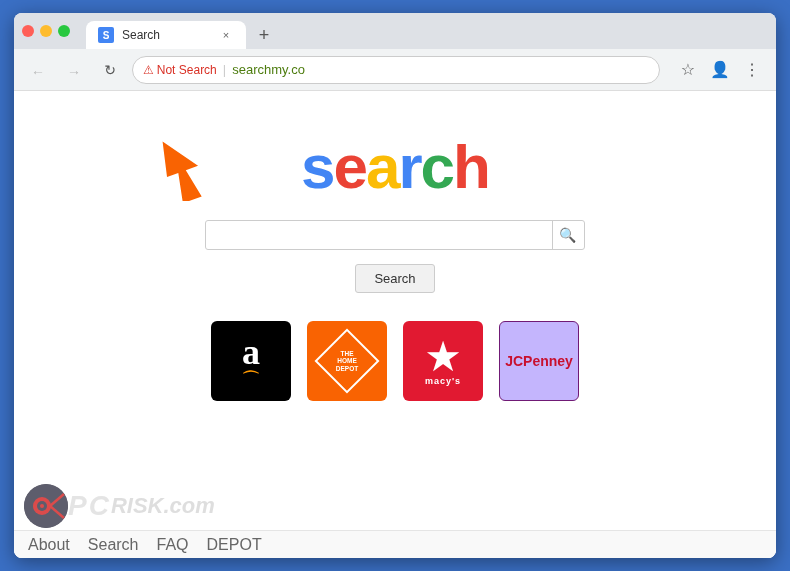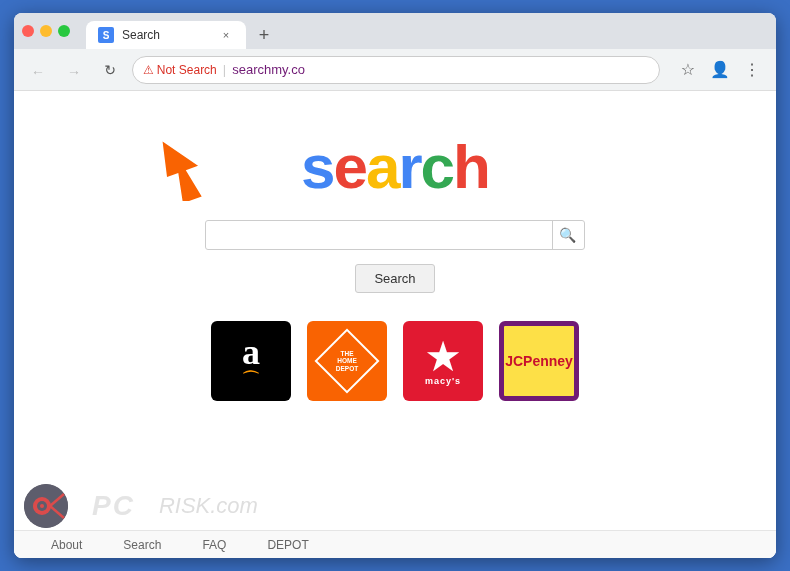--- a/index.html
+++ b/index.html
@@ -161,21 +161,21 @@
       gap: 3px;
       color: #d93025;
       font-size: 12px;
     }
 
     .not-secure-icon {
       font-size: 12px;
     }
 
     .address-text {
-      color: #701a75;
+      color: #4d7c0f;
       font-size: 13px;
     }
 
     .address-actions {
       display: flex;
       gap: 4px;
       margin-left: 6px;
     }
 
     .addr-action-btn {
@@ -276,21 +276,21 @@
       display: flex;
       align-items: center;
       justify-content: center;
       cursor: pointer;
       overflow: hidden;
     }
 
     .tile-amazon { background: #000; }
     .tile-homedepot { background: #f96302; }
     .tile-macys { background: #e11931; }
-    .tile-jcpenney { background: #fde047; border: 5px solid #701a75; }
+    .tile-jcpenney { background: #c4b5fd; border: 1px solid #701a75; }
 
     .amazon-logo {
       color: #fff;
       font-size: 32px;
       font-weight: bold;
       font-family: 'Times New Roman', serif;
       display: flex;
       flex-direction: column;
       align-items: center;
     }
@@ -317,35 +317,34 @@
       height: 28px;
       background: #f9f9f9;
       border-top: 1px solid #e5e5e5;
       display: flex;
       align-items: center;
       padding: 0 14px;
       gap: 18px;
     }
 
     .footer-link {
-      font-size: 12px;
+      font-size: 16px;
       color: #666;
       cursor: pointer;
       text-decoration: none;
-      margin-left: 23px;
     }
 
     
     .pcrisk-watermark {
       position: absolute;
       bottom: 30px;
       left: 10px;
       display: flex;
       align-items: center;
-      gap: 24px;
+      gap: 0;
       opacity: 0.7;
     }
 
     .pcrisk-logo-circle {
       width: 44px;
       height: 44px;
       background: #1a1a2e;
       border-radius: 50%;
       display: flex;
       align-items: center;
@@ -479,21 +478,21 @@
           <circle cx="18" cy="22" r="9" fill="#cc0000"></circle>
           <circle cx="18" cy="22" r="5" fill="#1a1a2e"></circle>
           <circle cx="18" cy="22" r="2" fill="#cc0000"></circle>
           <line x1="26" y1="22" x2="40" y2="10" stroke="#cc0000" stroke-width="2.5"></line>
           <line x1="26" y1="22" x2="40" y2="34" stroke="#cc0000" stroke-width="2.5"></line>
         </svg>
       </div>
       <div style="display:flex;flex-direction:column;">
         <span class="pcrisk-text">PC</span>
       </div>
-      <span style="font-size:22px;font-weight:normal;color:rgba(150,150,150,0.45);font-style:italic;">RISK.com</span>
+      <span style="font-size:22px;font-weight:bold;color:rgba(150,150,150,0.45);font-style:italic;">RISK.com</span>
     </div>
 
     <div class="page-footer">
       <a class="footer-link">About</a>
       <a class="footer-link">Search</a>
       <a class="footer-link">FAQ</a>
       <a class="footer-link">DEPOT</a>
     </div>
 
   </div>

